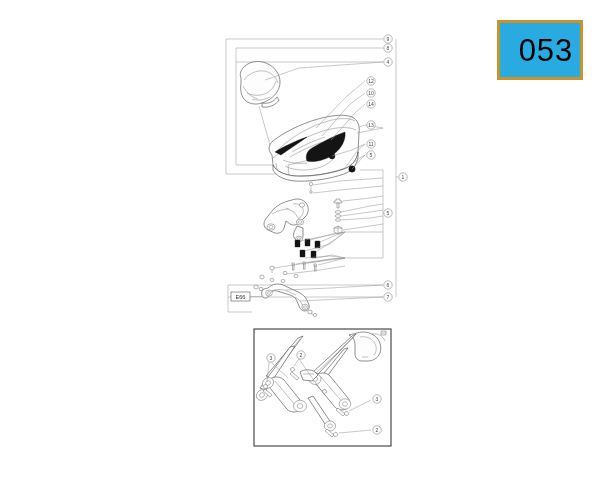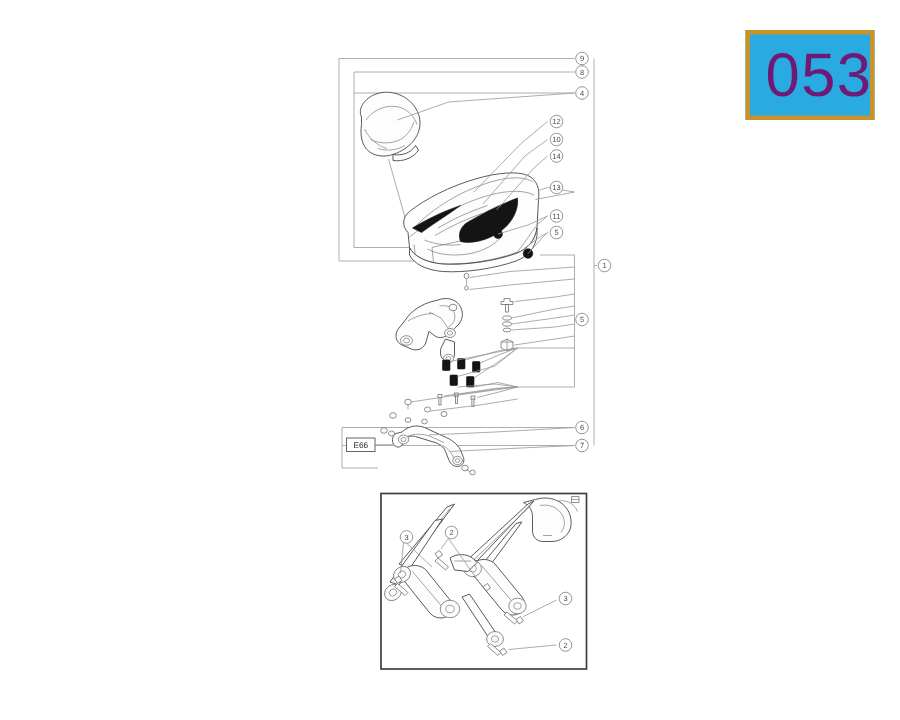--- a/index.html
+++ b/index.html
@@ -16,22 +16,22 @@
   .badge{
     position:absolute;
     left:497px;top:20px;
     width:86px;height:60px;
     background:#29abe2;
     border:3px solid #c8932a;
     box-sizing:border-box;
     display:flex;align-items:center;justify-content:center;
   }
   .badge span{
-    color:#701a75;
-    font-size:41px;
+    color:#000000;
+    font-size:31px;
     font-weight:400;
     letter-spacing:1px;
     font-family:"Liberation Sans", sans-serif;
     line-height:1;
     margin-left:12px;
   }
 </style>
 </head>
 <body>
 

